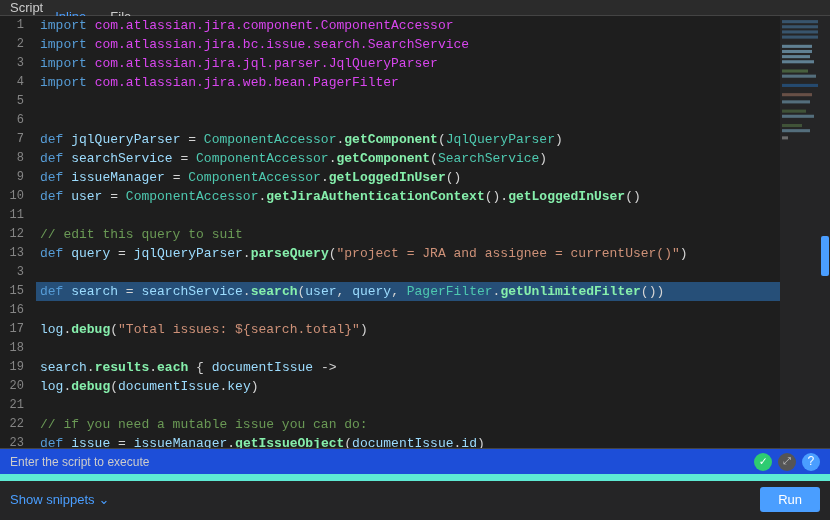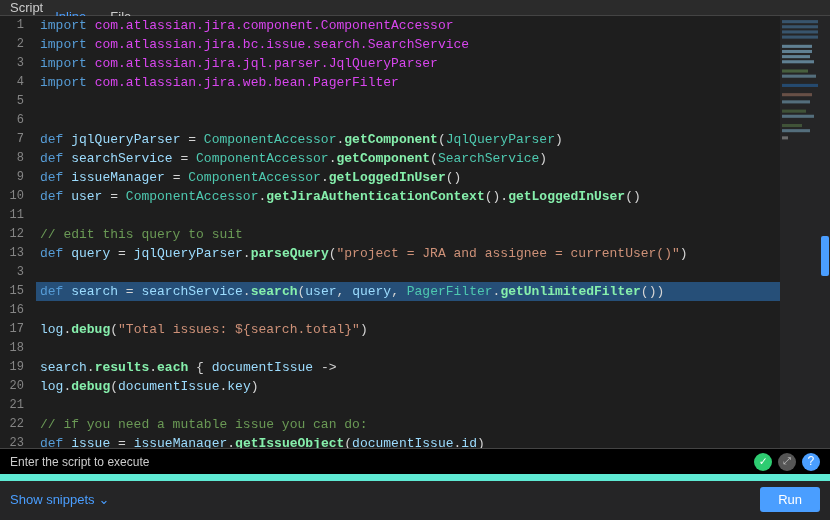--- a/index.html
+++ b/index.html
@@ -92,21 +92,21 @@
     .fn { color: #86efac; font-weight: bold; }
     .cls { color: #4ec9b0; }
     .str { color: #ce9178; }
     .cmt { color: #6a9955; }
     .pkg { color: #d946ef; }
     .op  { color: #d4d4d4; }
     .var { color: #9cdcfe; }
 
     
     #bottom-bar {
-      background: #000000;
+      background: #1d4ed8;
       border-top: 1px solid #444;
       padding: 4px 10px;
       display: flex;
       align-items: center;
       justify-content: space-between;
       flex-shrink: 0;
       height: 26px;
     }
     #status-text {
       color: #ccc;

